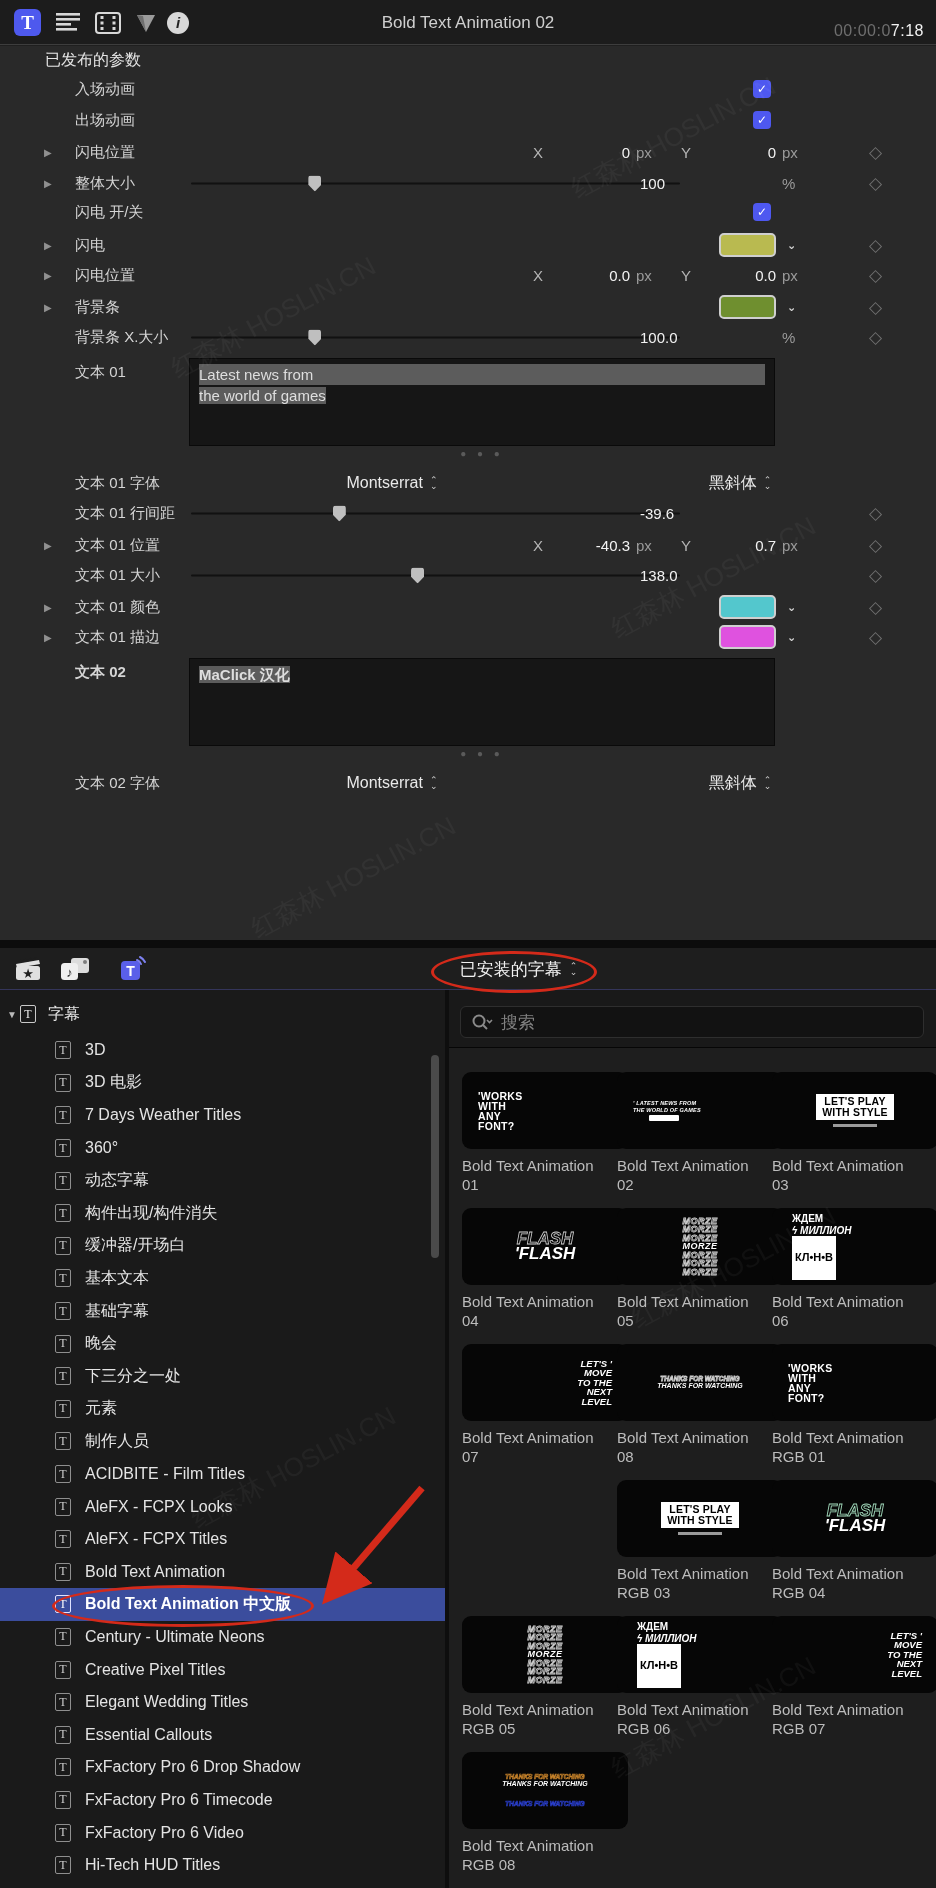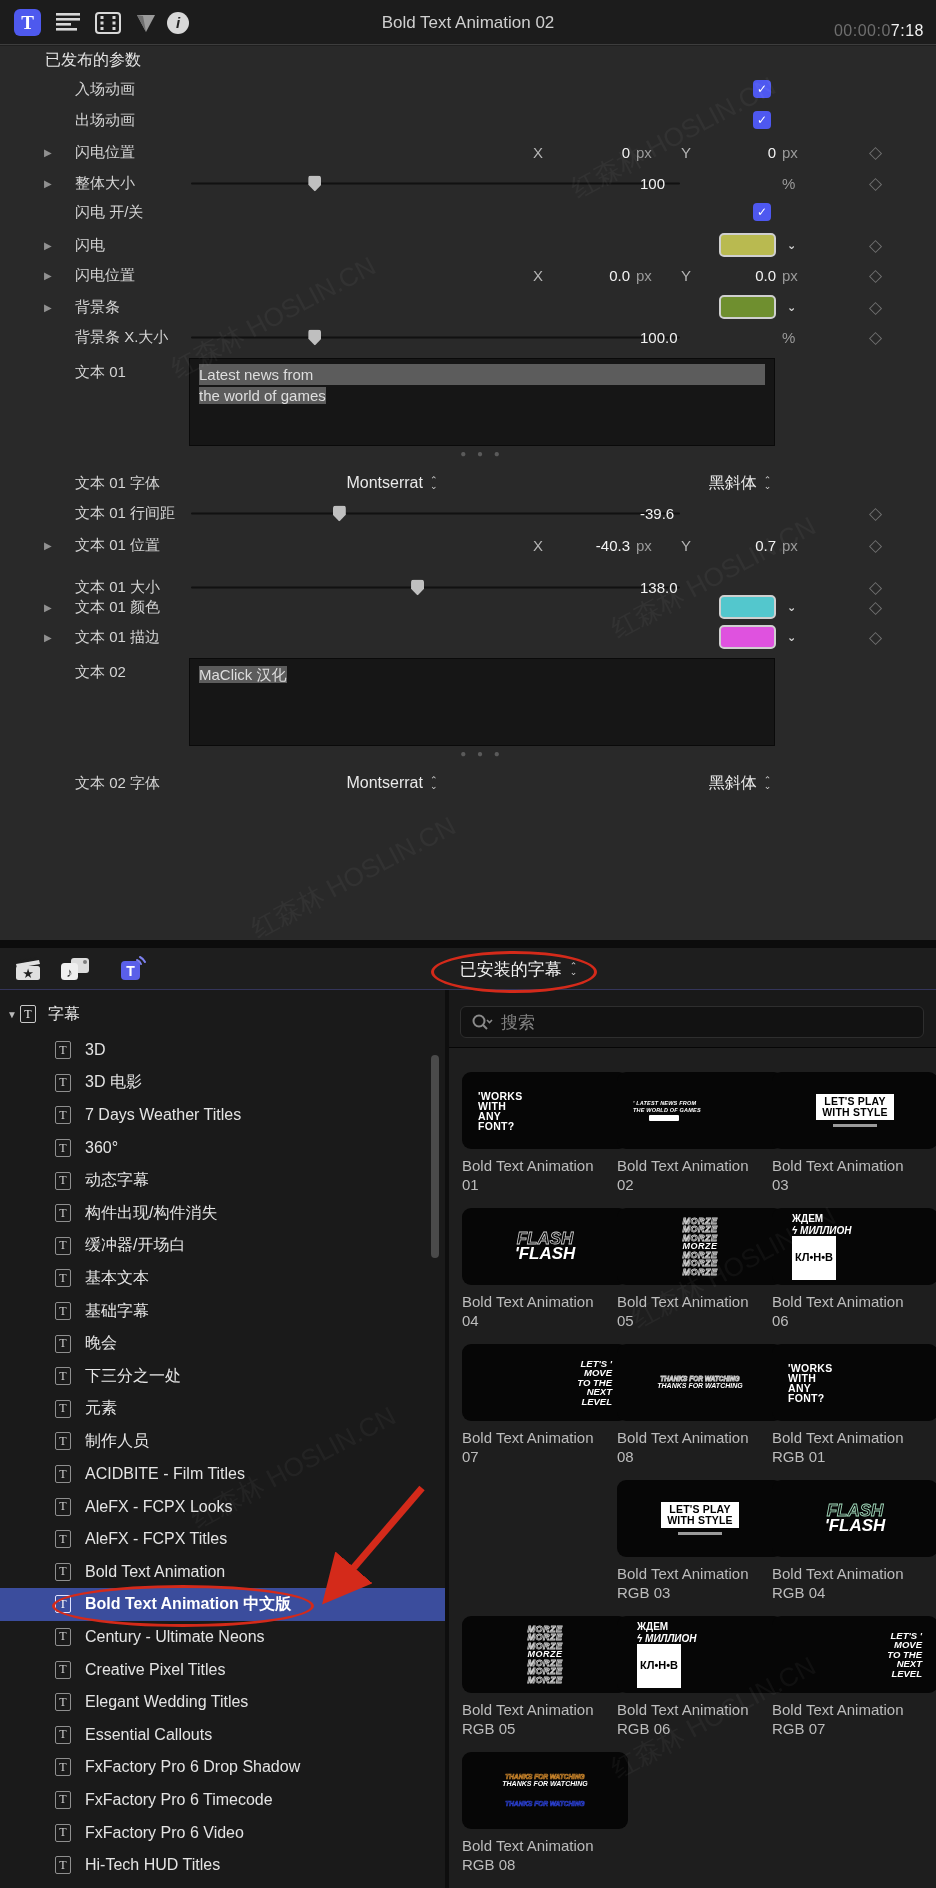--- a/index.html
+++ b/index.html
@@ -275,21 +275,21 @@
       <span class="abs lbl">文本 01 位置</span>
       <span class="abs xlab">X</span>
       <span class="abs xval">-40.3</span>
       <span class="abs xunit">px</span>
       <span class="abs ylab">Y</span>
       <span class="abs yval">0.7</span>
       <span class="abs yunit">px</span>
       <span class="abs kf">◇</span>
     </div>
 
-    <div class="ins-row" style="top:514px;margin-top:12px;">
+    <div class="ins-row" style="top:514px;">
       <span class="abs lbl">文本 01 大小</span>
       <span class="abs slider">
           <span class="track"></span>
           <span class="thumb" style="left:45%;"></span>
         </span>
       <span class="abs val">138.0</span>
       <span class="abs kf">◇</span>
     </div>
 
     <div class="ins-row" style="top:546px;">
@@ -301,21 +301,21 @@
     </div>
 
     <div class="ins-row" style="top:576px;">
       <span class="abs disc">▶</span>
       <span class="abs lbl">文本 01 描边</span>
       <span class="abs swatch" style="background: rgb(223, 82, 223);"></span>
       <span class="abs sw-chev">⌄</span>
       <span class="abs kf">◇</span>
     </div>
 
-    <div class="ins-row" style="top:610px;height:100px;">
+    <div class="ins-row" style="top:610px;height:100px;font-weight:bold;">
       <span class="lbl" style="position:absolute;left:75px;top:7px;">文本 02</span>
       <div class="tarea" style="top:2px;">
         <span class="selinline">MaClick 汉化</span>
       </div>
       <div class="dots" style="top:92px;">● ● ●</div>
     </div>
 
     <div class="ins-row" style="top:722px;">
       <span class="abs lbl">文本 02 字体</span>
       <span class="abs popup pu1">

